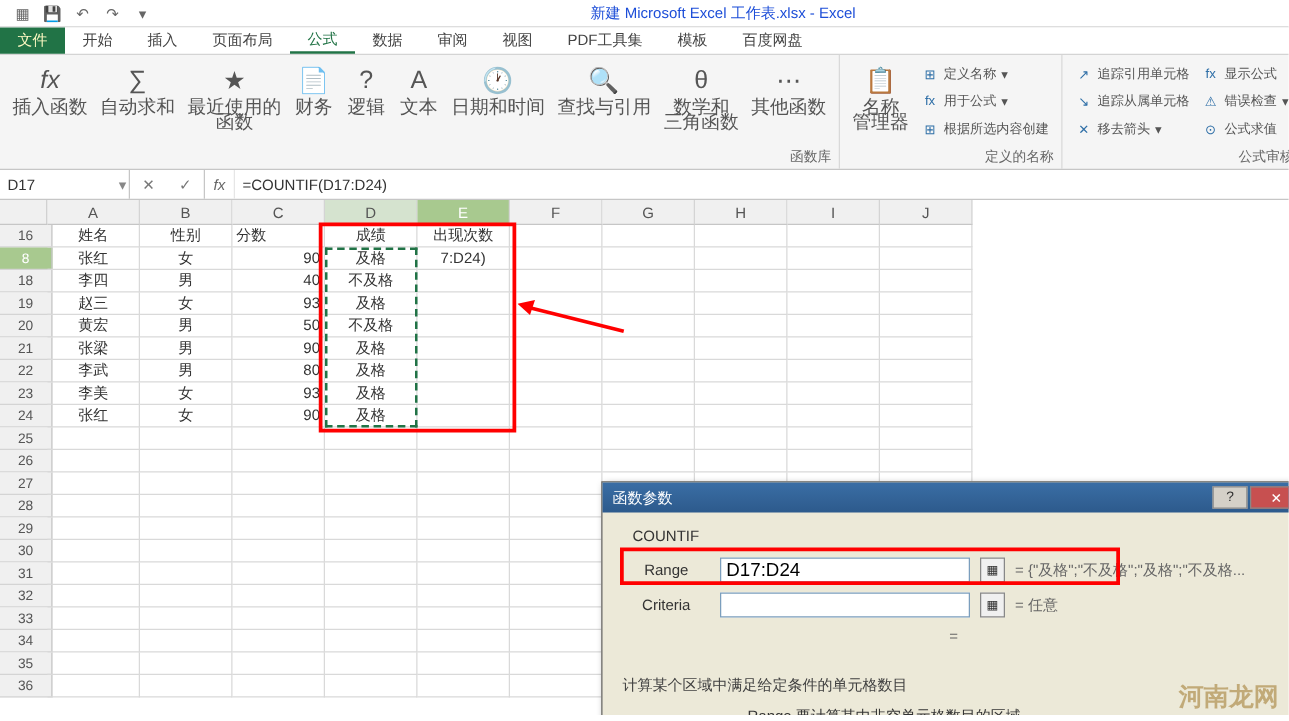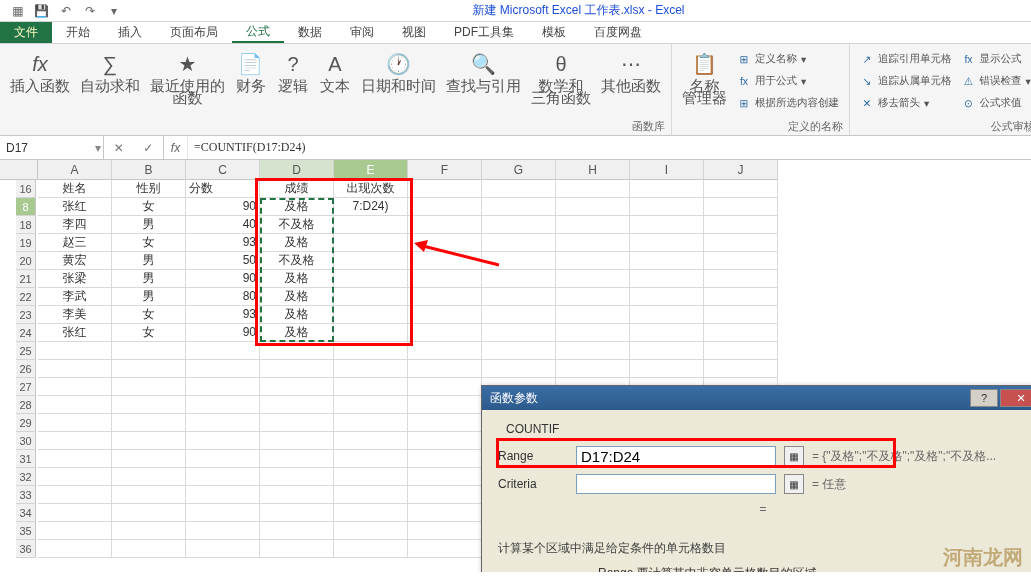--- a/index.html
+++ b/index.html
@@ -20,47 +20,47 @@
 .rbtn .ic{height:32px;display:flex;align-items:center;justify-content:center;font-size:20px;color:#555}
 .rbtn .lbl{font-size:15px;text-align:center;line-height:12px;white-space:pre}
 .sm-stack{display:flex;flex-direction:column;gap:0px;justify-content:flex-start;padding-top:2px}
 .sm-item{font-size:10.5px;color:#555;display:flex;align-items:center;gap:4px;height:22px;padding:0 4px;white-space:nowrap}
 .sm-item .si{width:14px;text-align:center;color:#2f6fa7}
 .namebox-row{height:24px;border-bottom:1px solid #c6c6c6;display:flex;align-items:stretch;background:#fff}
 .namebox{width:104px;border-right:1px solid #c6c6c6;display:flex;align-items:center;padding:0 6px;position:relative}
 .namebox .dd{position:absolute;right:2px;color:#888}
 .fx-btns{width:60px;border-right:1px solid #c6c6c6;display:flex;align-items:center;justify-content:space-around;color:#777}
 .fx-lbl{width:24px;display:flex;align-items:center;justify-content:center;font-style:italic;color:#666;border-right:1px solid #e6e6e6}
-.formula-bar{flex:1;display:flex;align-items:center;padding:0 6px;font-family:Liberation Serif, serif}
+.formula-bar{flex:1;display:flex;align-items:center;padding:0 6px;font-family:Liberation Sans, sans-serif}
 .grid{position:relative;width:100%;height:412px;background:#fff;overflow:hidden}
 .grid-corner{position:absolute;left:0;top:0;width:38px;height:20px;background:#f0f0f0;border-right:1px solid #c6c6c6;border-bottom:1px solid #c6c6c6}
 .colhdrs{position:absolute;left:38px;top:0;height:20px;display:flex}
 .colhdr{width:74px;height:20px;background:#f0f0f0;border-right:1px solid #d4d4d4;border-bottom:1px solid #c6c6c6;text-align:center;line-height:20px;color:#555}
 .colhdr.selD{background:#d5e3cf}
 .colhdr.selE{background:#a8c98f;color:#fff}
-.rowhdrs{position:absolute;left:16px;top:20px;width:20px}
+.rowhdrs{position:absolute;left:0;top:20px;width:42px}
 .rowhdr{height:18px;background:#f0f0f0;border-right:1px solid #c6c6c6;border-bottom:1px solid #d4d4d4;text-align:center;line-height:18px;color:#555;font-size:11px}
 .rowhdr.sel{background:#a8c98f;color:#fff}
 .cells{position:absolute;left:38px;top:20px}
 .row{display:flex;height:18px}
 .cell{width:74px;height:18px;border-right:1px solid #d9d9d9;border-bottom:1px solid #d9d9d9;padding:0 3px;line-height:17px;font-size:12px;overflow:hidden}
 .cell.tr{text-align:right}
 .cell.tc{text-align:center}
 .marching{position:absolute;border:2px dashed #217346;pointer-events:none}
 .redbox{position:absolute;border:3px solid #ff0000;pointer-events:none}
 .arrow{position:absolute;pointer-events:none}
 .dialog{position:absolute;left:481px;top:225px;width:564px;height:304px;background:#ece9d8;border:1px solid #666;box-shadow:2px 2px 6px rgba(0,0,0,0.4)}
 .dialog-titlebar{height:24px;background:linear-gradient(#3a6ea5,#2d5a8c);display:flex;align-items:center;justify-content:space-between;padding:0 2px 0 8px;color:#fff}
 .dlg-btns{display:flex;gap:2px}
 .dbtn{width:28px;height:18px;background:#d4d0c8;border:1px solid #888;display:flex;align-items:center;justify-content:center;color:#333;font-size:11px}
 .dbtn.close{background:#c75050;color:#fff;width:42px}
 .dlg-body{padding:12px 16px 8px;position:relative;height:calc(100% - 24px)}
 .fn-name{font-size:12px;color:#333;margin-left:8px;margin-bottom:10px}
 .param-row{display:flex;align-items:center;margin-bottom:8px;gap:8px}
-.param-lbl{width:70px;text-align:left;font-size:12px}
+.param-lbl{width:70px;text-align:center;font-size:12px}
 .param-input{width:200px;height:20px;border:1px solid #7b9ebd;padding:0 4px;background:#fff;font-size:15px}
 .ref-btn{width:20px;height:20px;border:1px solid #888;background:#f0f0f0;display:flex;align-items:center;justify-content:center;font-size:10px}
 .param-eq{color:#666;font-size:12px}
 .desc{font-size:12px;color:#404040;margin:24px 0 8px}
 .desc2{font-size:12px;color:#333;margin-left:100px}
 .watermark{position:absolute;right:8px;bottom:6px;color:#b09050;font-size:20px;font-weight:bold;opacity:0.7}
 svg{display:block}
 </style>
 </head>
 <body>

